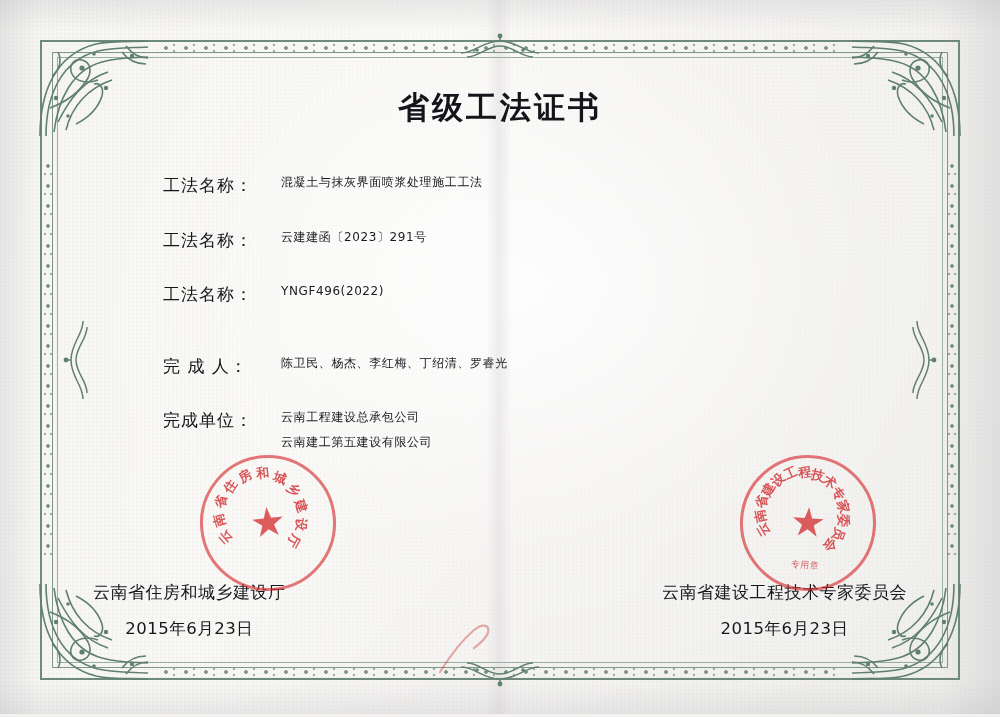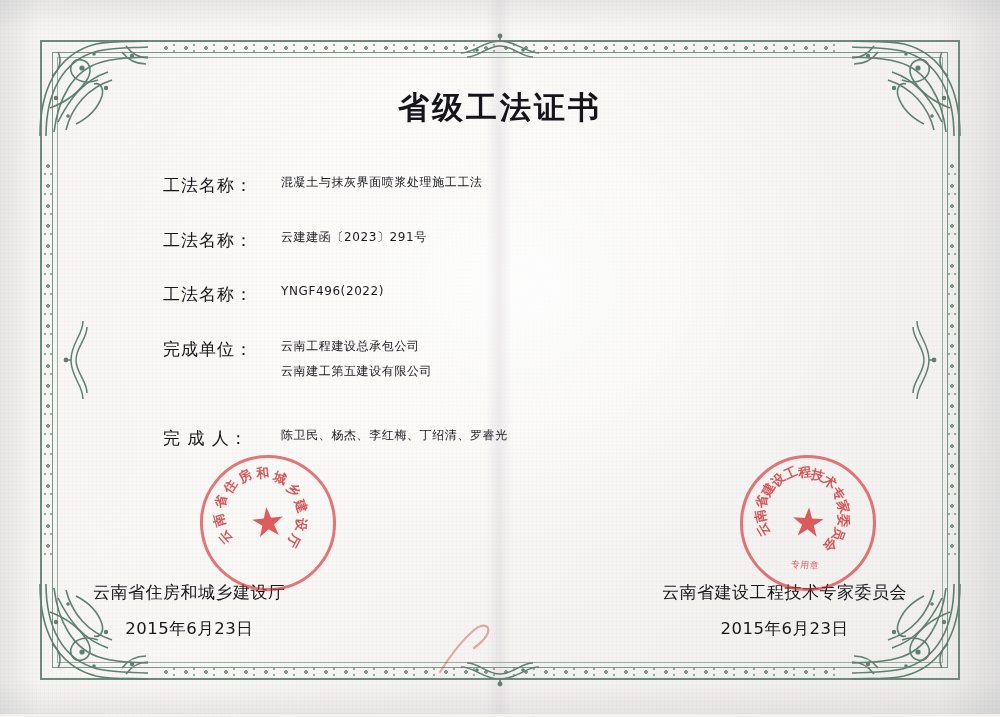--- a/index.html
+++ b/index.html
@@ -431,31 +431,31 @@
       <div class="field-row">
         <div class="field-label">工法名称：</div>
         <div class="field-value">云建建函〔2023〕291号</div>
       </div>
 
       <div class="field-row">
         <div class="field-label">工法名称：</div>
         <div class="field-value">YNGF496(2022)</div>
       </div>
 
+      <div class="field-row row-gap-big">
+        <div class="field-label">完 成 人：</div>
+        <div class="field-value">陈卫民、杨杰、李红梅、丁绍清、罗睿光</div>
+      </div>
+
       <div class="field-row">
         <div class="field-label">完成单位：</div>
         <div class="field-value">
           <span>云南工程建设总承包公司</span>
           <span class="line2">云南建工第五建设有限公司</span>
         </div>
-      </div>
-
-      <div class="field-row row-gap-big">
-        <div class="field-label">完 成 人：</div>
-        <div class="field-value">陈卫民、杨杰、李红梅、丁绍清、罗睿光</div>
       </div>
 
     </div>
 
     <div class="footer">
       <div class="sig-block">
         <div class="sig-org">云南省住房和城乡建设厅</div>
         <div class="sig-date">2015年6月23日</div>
       </div>
       <div class="sig-block">

